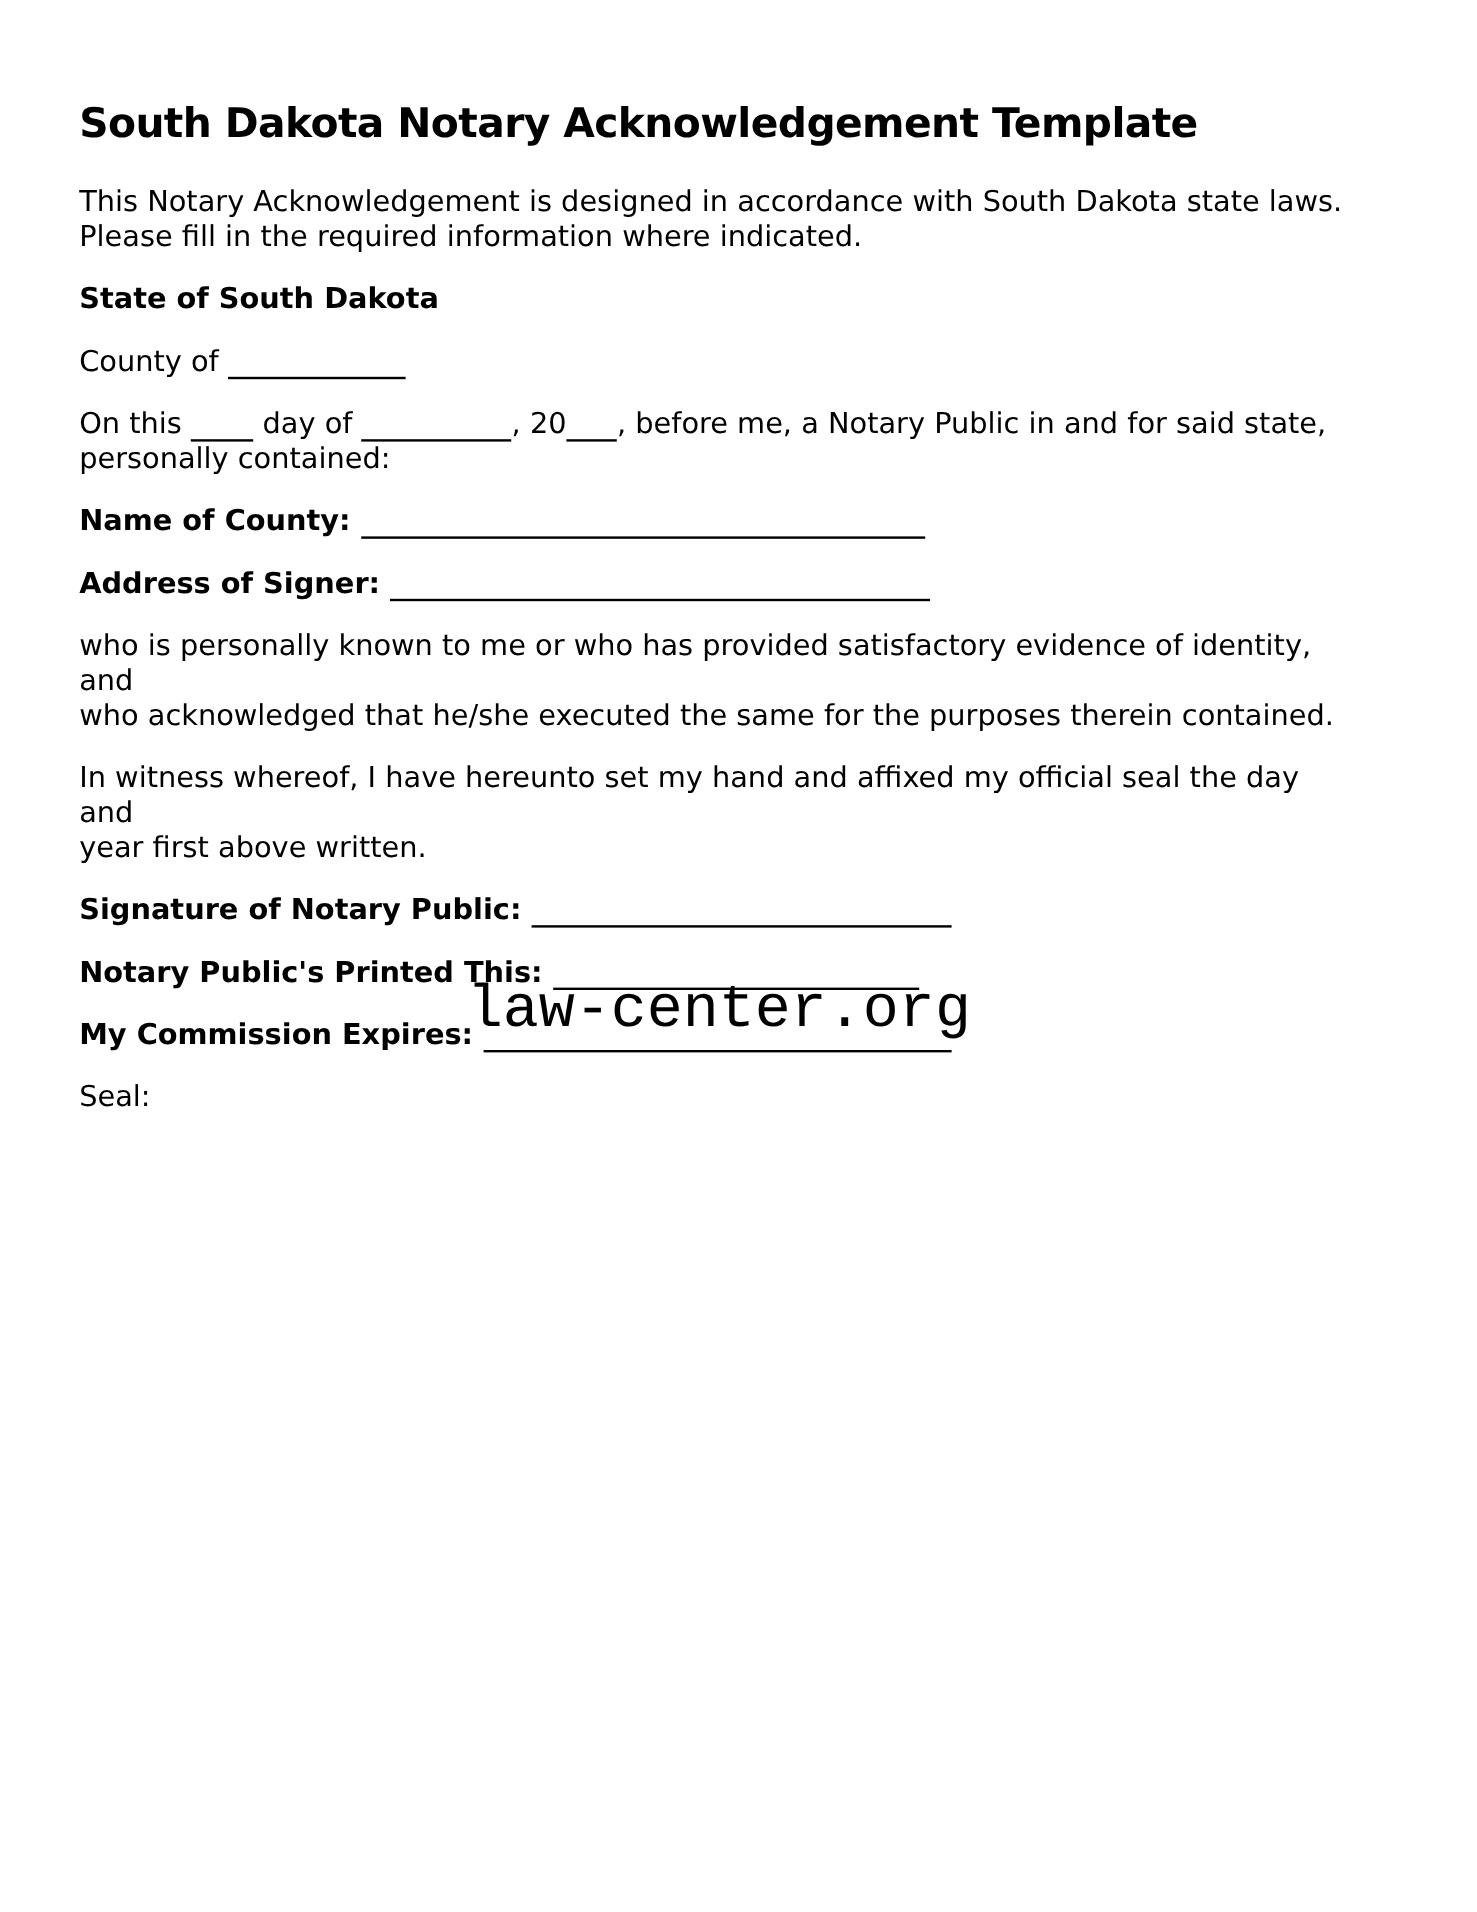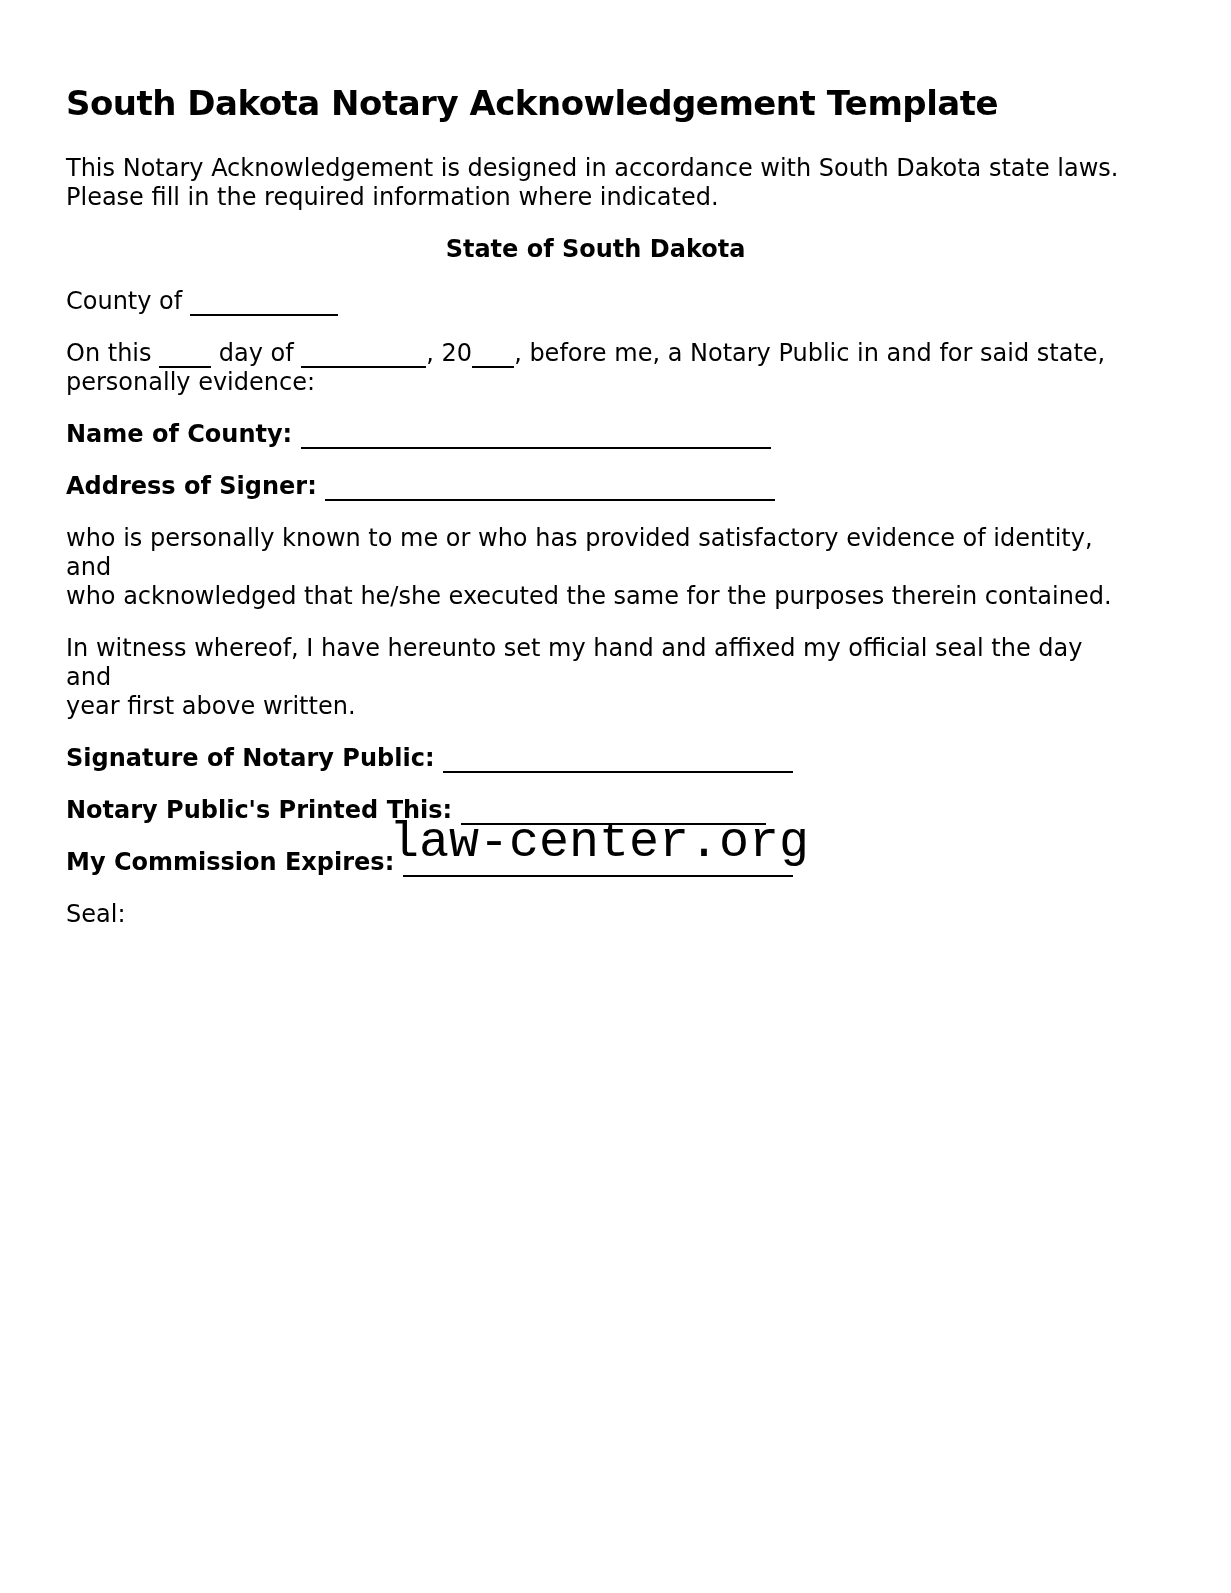--- a/index.html
+++ b/index.html
@@ -17,21 +17,21 @@
     line-height:29px;
   }
   h1.doc-title{
     font-size:34px;
     line-height:1.2;
     font-weight:bold;
     margin:0 0 30px 0;
     letter-spacing:-0.5px;
   }
   .para{margin:0 16px 23px 0;}
-  .bold{font-weight:bold;text-align:center;}
+  .bold{font-weight:bold;}
   .line2{display:block;}
   .blank{
     display:inline-block;
     height:27px;
     vertical-align:bottom;
     border-bottom:2px solid #000000;
   }
   .blank-county{width:148px;}
   .blank-day{width:52px;}
   .blank-month{width:125px;}
@@ -67,21 +67,21 @@
   </p>
 
   <p class="para bold">State of South Dakota</p>
 
   <p class="para">
     <span>County of </span><span class="blank blank-county"></span>
   </p>
 
   <p class="para">
     <span>On this </span><span class="blank blank-day"></span><span> day of </span><span class="blank blank-month"></span><span>, 20</span><span class="blank blank-year"></span><span>, before me, a Notary Public in and for said state,</span>
-    <span class="line2">personally evidence:</span>
+    <span class="line2">personally contained:</span>
   </p>
 
   <p class="para">
     <span class="bold">Name of County: </span><span class="blank blank-signer-name"></span>
   </p>
 
   <p class="para">
     <span class="bold">Address of Signer: </span><span class="blank blank-signer-address"></span>
   </p>
 

